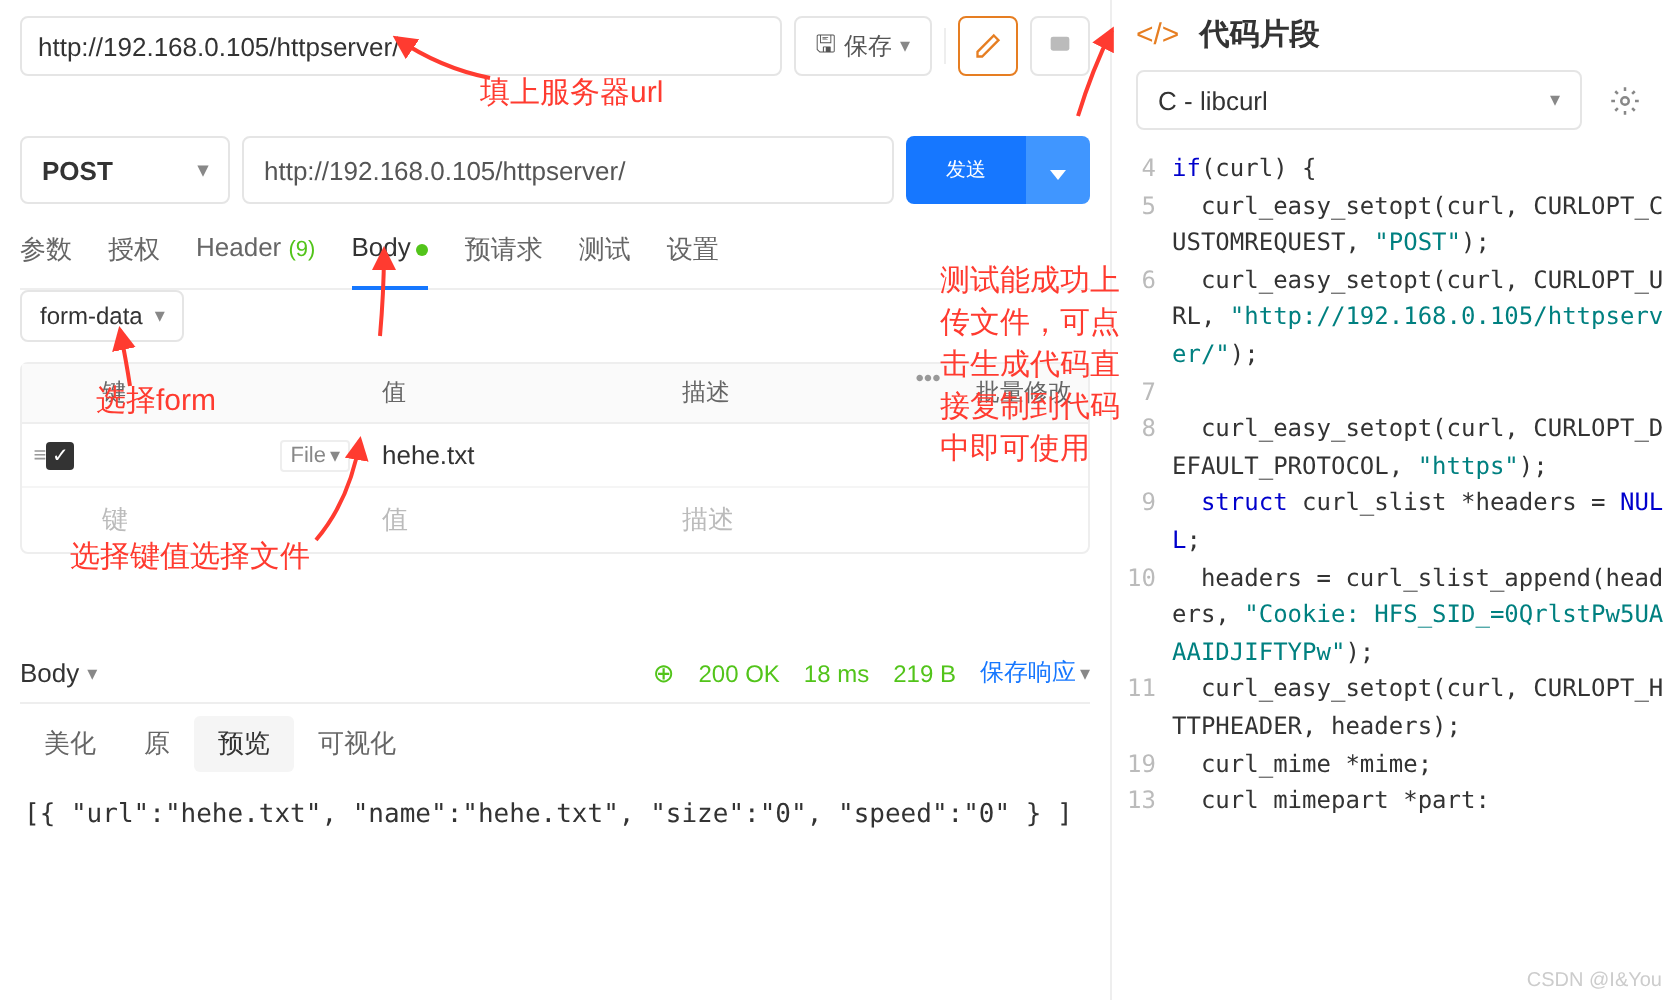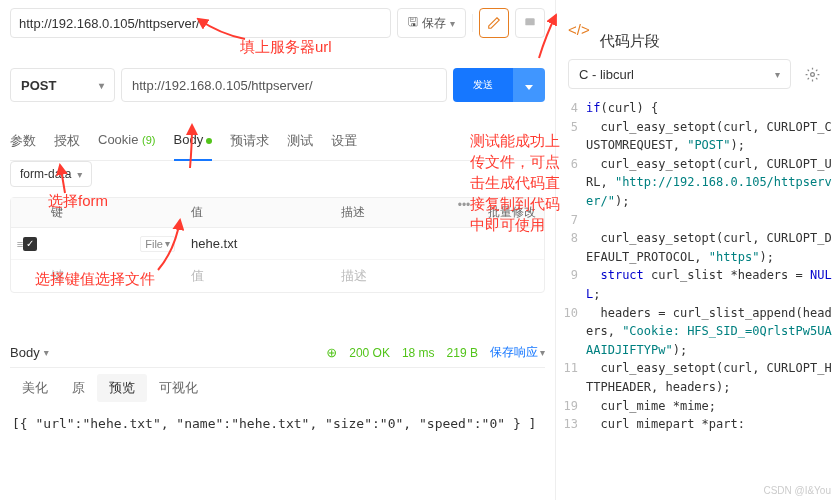--- a/index.html
+++ b/index.html
@@ -9,21 +9,21 @@
 .right { flex: 1; border-left: 1px solid #eee; position: relative; }
 
 
 .url-row { display: flex; gap: 6px; align-items: center; margin-bottom: 30px; }
 .url-box { flex: 1; height: 30px; border: 1px solid #e5e5e5; border-radius: 4px; display: flex; align-items: center; padding: 0 8px; font-size: 13px; color: #333; }
 .save-btn { height: 30px; border: 1px solid #e5e5e5; border-radius: 4px; background: #fff; padding: 0 10px; display: flex; align-items: center; gap: 4px; font-size: 12px; color: #555; }
 .icon-btn { width: 30px; height: 30px; border: 1px solid #e5e5e5; border-radius: 4px; background: #fff; display: flex; align-items: center; justify-content: center; color: #888; }
 .icon-btn.active { color: #e67e22; border-color: #e67e22; }
 
 
-.method-row { display: flex; gap: 6px; margin-bottom: 30px; }
+.method-row { display: flex; gap: 6px; margin-bottom: 14px; }
 .method-sel { width: 105px; height: 34px; border: 1px solid #e5e5e5; border-radius: 4px; display: flex; align-items: center; justify-content: space-between; padding: 0 10px; font-weight: 600; font-size: 13px; }
 .url-input { flex: 1; height: 34px; border: 1px solid #e5e5e5; border-radius: 4px; padding: 0 10px; font-size: 13px; color: #555; }
 .send-btn { width: 60px; height: 34px; background: #1677ff; color: #fff; border: none; border-radius: 4px 0 0 4px; font-size: 10px; font-weight: 500; }
 .send-drop { width: 32px; height: 34px; background: #4096ff; border: none; border-radius: 0 4px 4px 0; color: #fff; }
 
 
 .tabs { display: flex; gap: 18px; border-bottom: 1px solid #eee; padding-bottom: 6px; margin-bottom: 0; font-size: 13px; }
 .tab { color: #666; cursor: pointer; position: relative; padding-bottom: 4px; }
 .tab.active { color: #333; }
 .tab.active::after { content: ''; position: absolute; bottom: -7px; left: 0; right: 0; height: 2px; background: #1677ff; }
@@ -54,21 +54,21 @@
 .status-ok { color: #52c41a; font-size: 12px; }
 .save-resp { color: #1677ff; font-size: 12px; display: flex; align-items: center; gap: 2px; }
 .resp-tabs { display: flex; gap: 0; font-size: 13px; margin: 6px 0 10px; }
 .resp-tab { padding: 5px 12px; color: #666; cursor: pointer; }
 .resp-tab.active { background: #f5f5f5; color: #333; border-radius: 3px; }
 .resp-body { font-family: Menlo, Consolas, monospace; font-size: 13px; color: #333; padding: 4px 2px; }
 
 
 .r-head { display: flex; align-items: center; gap: 10px; padding: 8px 12px; }
 .r-head .code-ic { color: #e67e22; font-size: 15px; }
-.r-title { font-weight: 400; font-size: 15px; margin-top: 24px; }
+.r-title { font-weight: 700; font-size: 15px; }
 .lang-row { display: flex; gap: 6px; padding: 0 12px 10px; }
 .lang-sel { flex: 1; height: 30px; border: 1px solid #e5e5e5; border-radius: 4px; display: flex; align-items: center; justify-content: space-between; padding: 0 10px; font-size: 13px; }
 .gear { width: 30px; height: 30px; display: flex; align-items: center; justify-content: center; color: #888; }
 .code { font-family: Menlo, Consolas, monospace; font-size: 12px; line-height: 1.55; padding: 0 4px 0 0; }
 .code-line { display: flex; }
 .gutter { width: 30px; text-align: right; padding-right: 8px; color: #bbb; user-select: none; flex-shrink: 0;}
 .cc { flex: 1; white-space: pre-wrap; word-break: break-all; }
 .kw { color: #0000cc; }
 .str { color: #008080; }
 .num { color: #098658; }
@@ -117,21 +117,21 @@
       <div style="display:flex">
         <button class="send-btn">发送</button>
         <button class="send-drop"><span class="triangle-down"></span></button>
       </div>
     </div>
 
     
     <div class="tabs">
       <div class="tab">参数</div>
       <div class="tab">授权</div>
-      <div class="tab"><span>Cookie</span> <span class="green-badge">(9)</span></div>
+      <div class="tab"><span>Header</span> <span class="green-badge">(9)</span></div>
       <div class="tab active"><span>Body</span><span class="dot"></span></div>
       <div class="tab">预请求</div>
       <div class="tab">测试</div>
       <div class="tab">设置</div>
     </div>
 
     
     <div class="body-type">
       <span>form-data</span>
       <span class="chev">▾</span>

